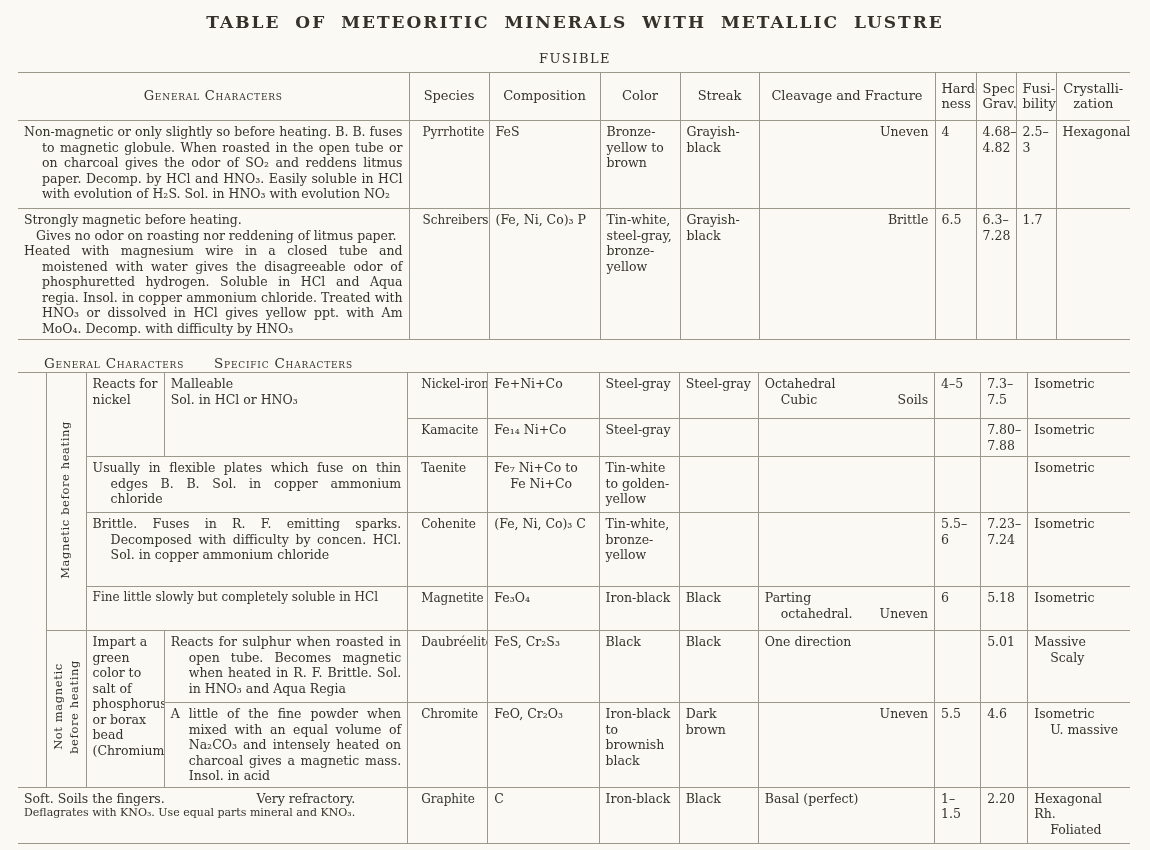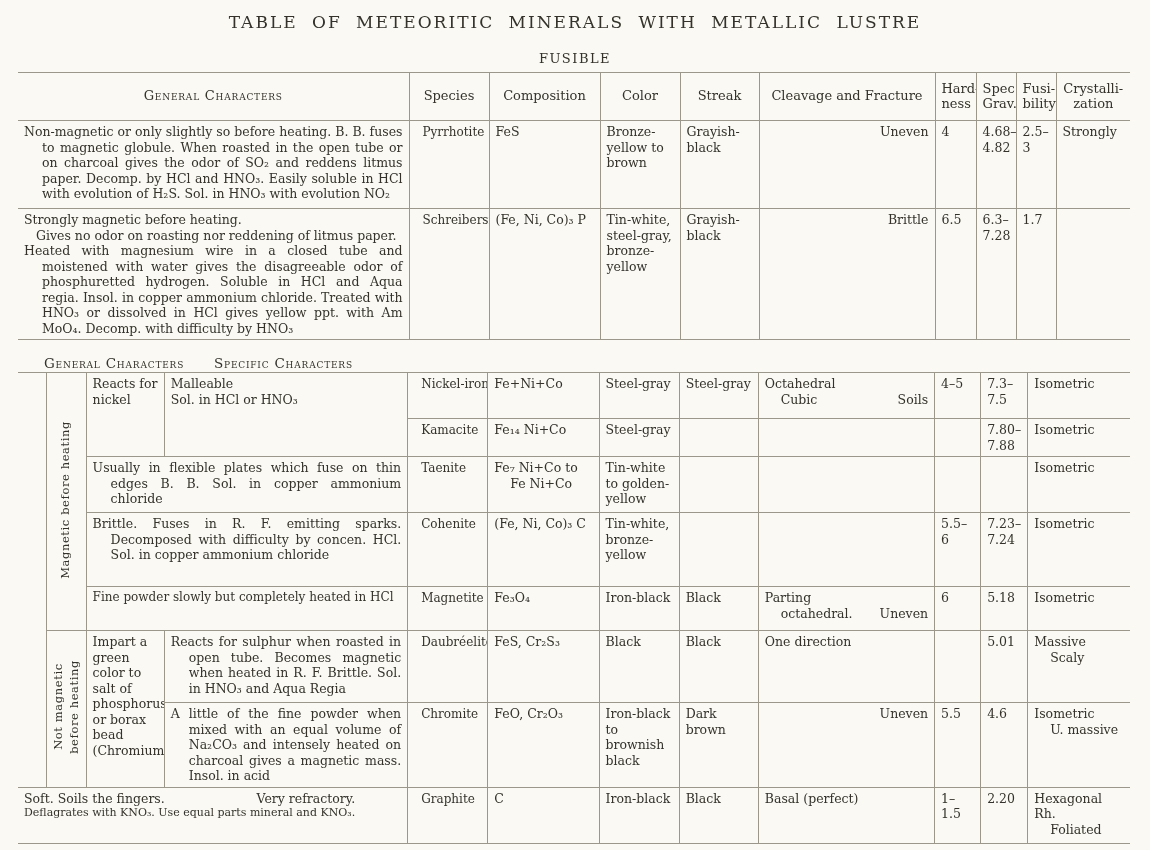--- a/index.html
+++ b/index.html
@@ -9,21 +9,21 @@
   }
   html,body{margin:0;padding:0;background:#e9e7e0;}
   .page{
     width:1150px;height:850px;box-sizing:border-box;
     background:var(--paper);color:var(--ink);
     font-family:"DejaVu Serif", serif;
     padding:10px 14px 0 14px;position:relative;overflow:hidden;
   }
   .title{
     text-align:center;font-size:17px;letter-spacing:2px;word-spacing:7px;
-    margin:2px 0 0 0;font-weight:normal;
+    margin:2px 0 0 0;font-weight:bold;
   }
   .section-label{
     text-align:center;font-size:13px;letter-spacing:1.5px;margin-top:19px;
   }
   table{
     border-collapse:collapse;table-layout:fixed;width:1112px;margin-left:4px;
   }
   td{
     vertical-align:top;border:1px solid var(--line);
     padding:3px 6px;font-size:12.5px;line-height:1.24;
@@ -108,21 +108,21 @@
       <td>Grayish-black</td>
       <td>
         <div class="cleav">
               <span class="cl-right">Uneven</span>
             </div>
       </td>
       <td>4</td>
       <td class="pre">4.68–
 4.82</td>
       <td>2.5–3</td>
-      <td class="br0">Strongly</td>
+      <td class="br0">Hexagonal</td>
     </tr>
     <tr style="height:124px">
       <td class="bl0">
         <div class="para">Strongly magnetic before heating.</div>
         <div class="para indent">Gives no odor on roasting nor reddening of litmus paper.</div>
         <div class="para hang">Heated with magnesium wire in a closed tube and moistened with water gives the disagreeable odor of phosphuretted hydrogen.  Soluble in HCl and Aqua regia.  Insol. in copper ammonium chloride.  Treated with HNO₃ or dissolved in HCl gives yellow ppt. with Am MoO₄.  Decomp. with difficulty by HNO₃</div>
       </td>
       <td class="species-cell">Schreibersite</td>
       <td>(Fe, Ni, Co)₃ P</td>
       <td>Tin-white, steel-gray, bronze-yellow</td>
@@ -224,21 +224,21 @@
       <td>Tin-white, bronze-yellow</td>
       <td></td>
       <td></td>
       <td>5.5–6</td>
       <td class="pre">7.23–
 7.24</td>
       <td class="br0">Isometric</td>
     </tr>
 
     <tr style="height:44px">
-      <td colspan="2" class="nowrap">Fine powder slowly but completely heated in HCl</td>
+      <td colspan="2" class="nowrap">Fine little slowly but completely soluble in HCl</td>
       <td class="species-cell">Magnetite</td>
       <td>Fe₃O₄</td>
       <td>Iron-black</td>
       <td>Black</td>
       <td>
         <div class="cleav bottom">
           <span class="cl-left">Parting
     octahedral.</span>
           <span class="cl-right">Uneven</span>
         </div>

